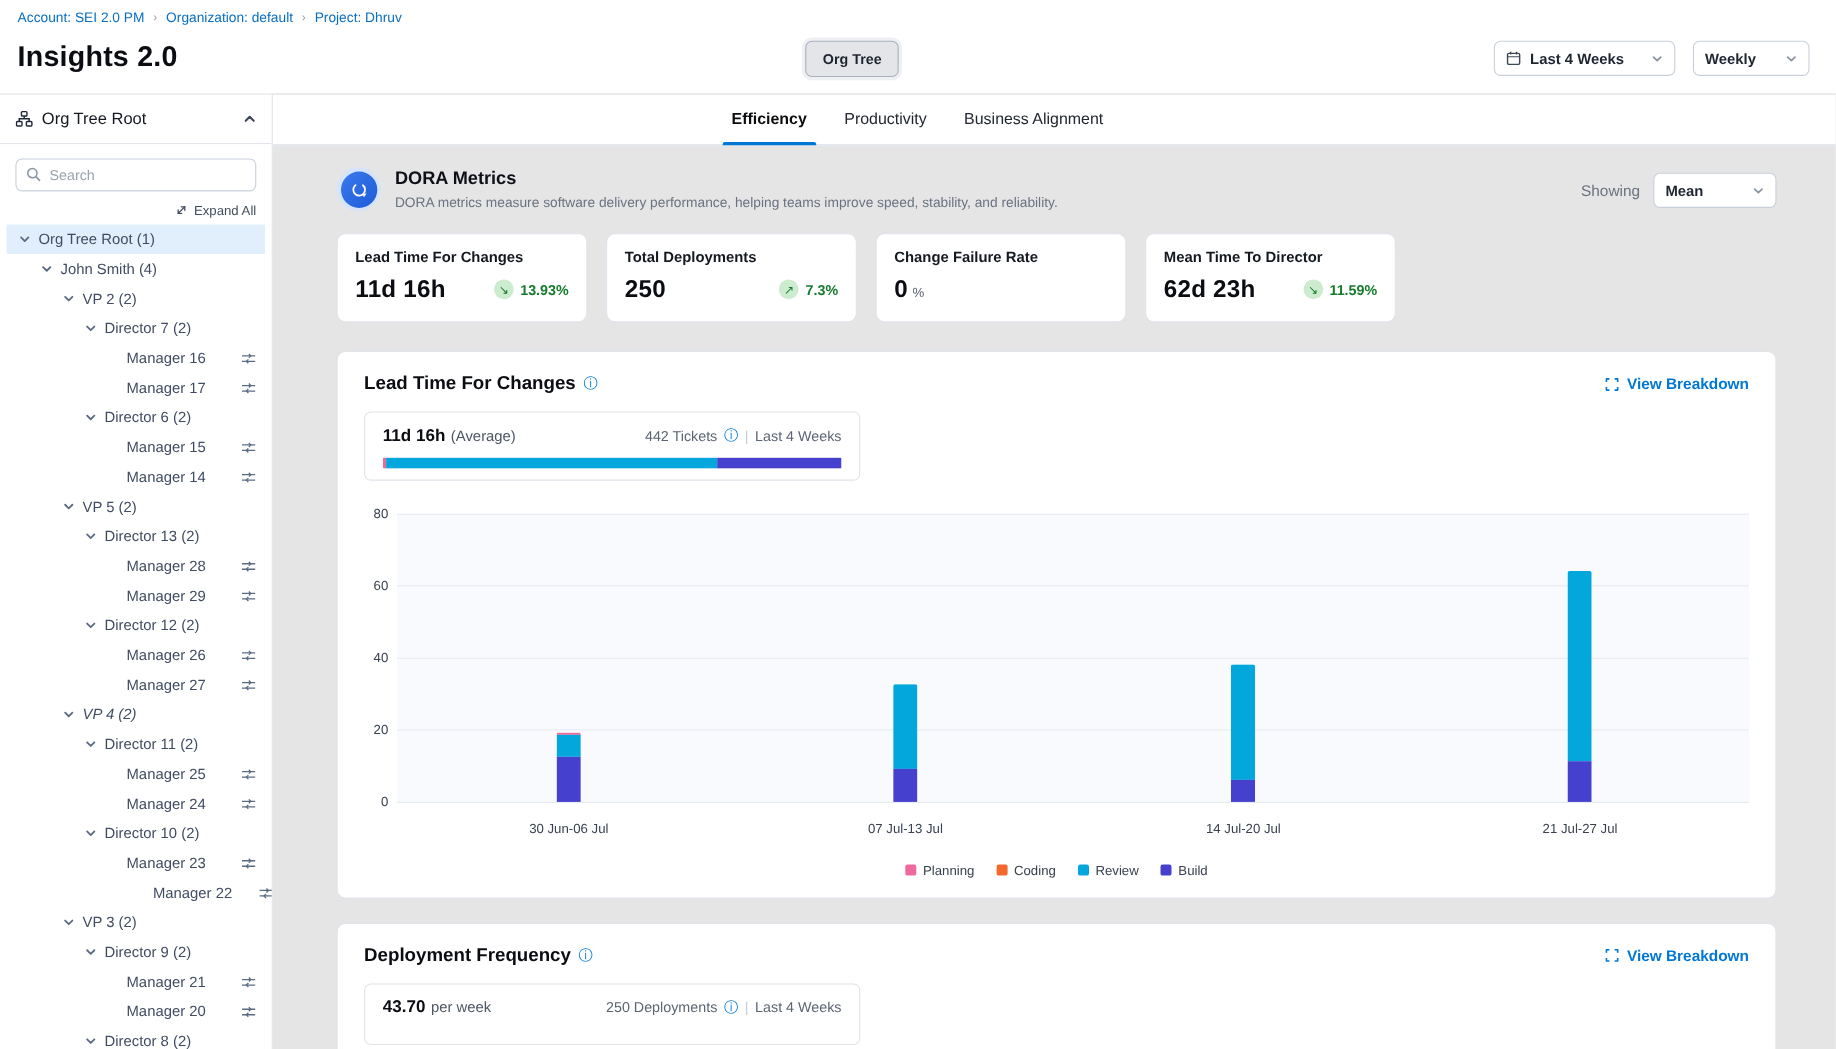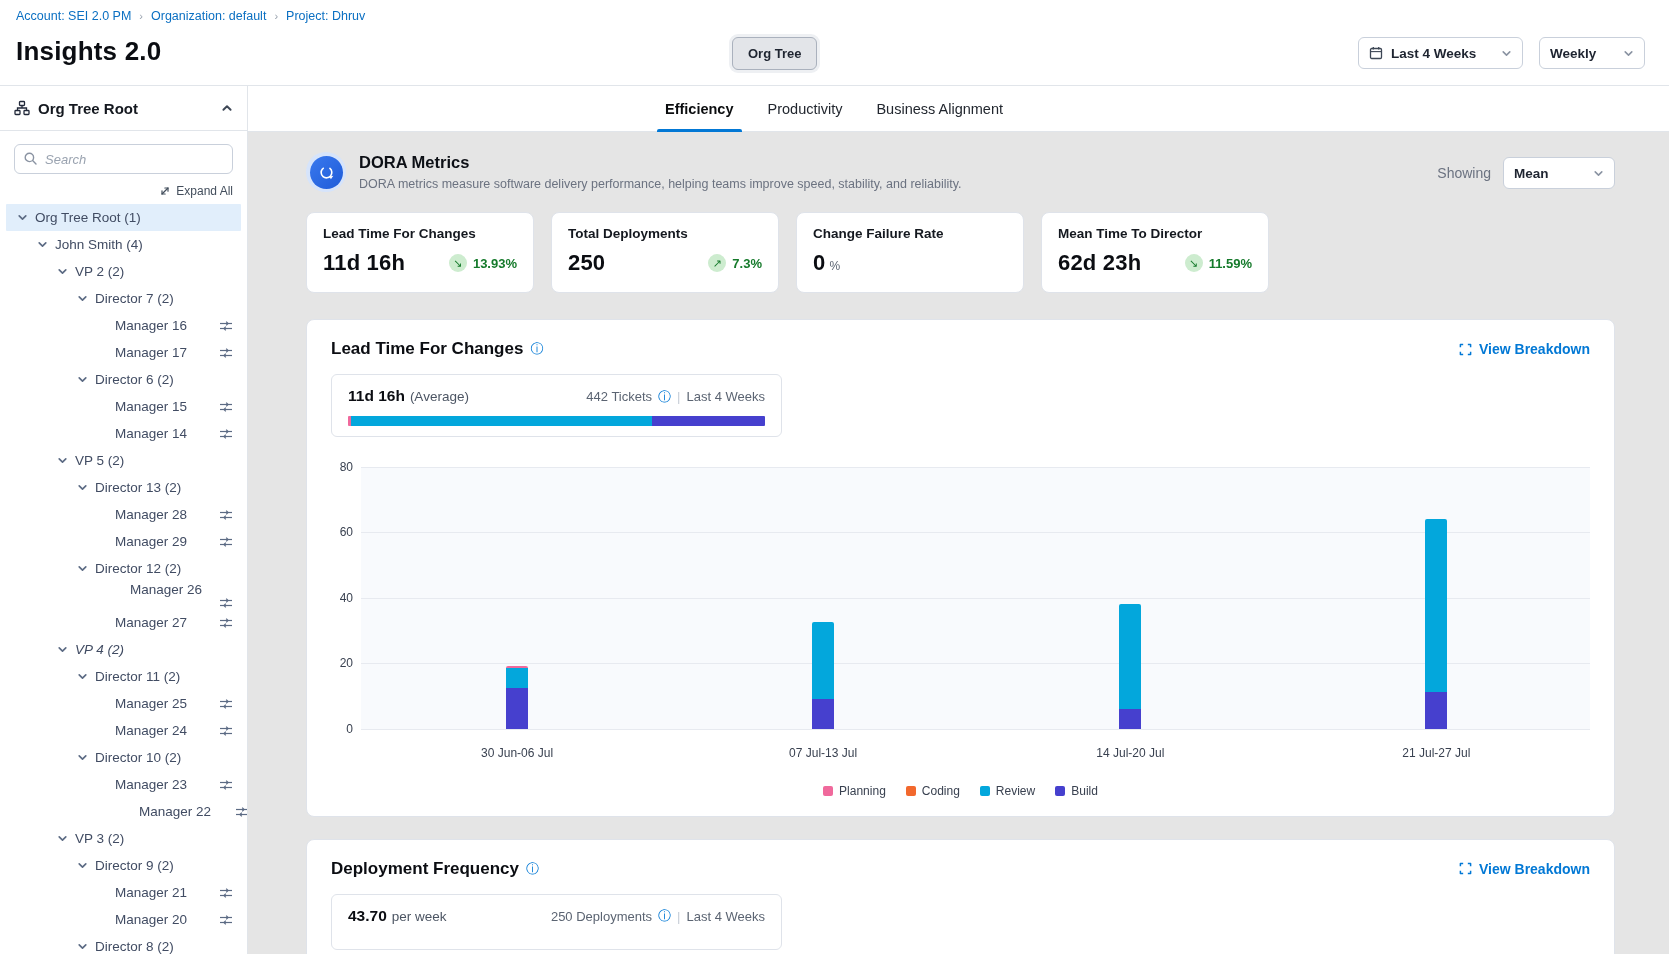--- a/index.html
+++ b/index.html
@@ -21,24 +21,24 @@
     align-items:center; padding:0 10px; gap:8px; font-size:13.5px; font-weight:600; color:#1e2430; cursor:pointer; }
   .select .chev { margin-left:auto; }
   .sel-range { width:165px; }
   .sel-gran  { width:106px; }
   .sel-mean  { width:112px; }
 
   
   .sidebar { position:absolute; top:85px; left:0; width:248px; height:869px; background:#fff;
     border-right:1px solid #e1e5ea; border-top:1px solid #e1e5ea; overflow:hidden; }
   .sb-head { height:45px; border-bottom:1px solid #e1e5ea; display:flex; align-items:center; padding:0 14px; gap:8px; }
-  .sb-title { font-size:15px; font-weight:700; color:#14181f; flex:1; }
+  .sb-title { font-size:15px; font-weight:400; color:#14181f; flex:1; }
   .sb-search-wrap { margin:13px 14px 0; position:relative; }
   .sb-search { width:100%; height:30px; border:1px solid #c9d0db; border-radius:6px; padding:0 10px 0 30px;
-    font-size:13px; color:#39404d; outline:none; font-family:"Liberation Sans",sans-serif;font-style:italic; }
+    font-size:13px; color:#39404d; outline:none; font-family:"Liberation Sans",sans-serif; }
   .sb-search::placeholder { color:#9aa3b0; }
   .sb-search-icon { position:absolute; left:9px; top:7px; }
   .expand-all { margin:10px 14px 6px; display:flex; justify-content:flex-end; align-items:center; gap:5px;
     font-size:12px; color:#434e5c; cursor:pointer; }
   .tree { padding-bottom:6px; }
   .tree-row { height:27px; display:flex; align-items:center; font-size:13.5px; color:#414c63;
     position:relative; cursor:pointer; margin:0 6px; border-radius:1px; padding-right:8px; }
   .tree-row.selected { background:#e1eefb; }
   .tree-chev { width:16px; display:flex; justify-content:center; flex:none; }
   .tree-spacer { width:16px; flex:none; }
@@ -325,21 +325,21 @@
           </span>
         </div>
         <div class="tree-row" style="padding-left: 68px;">
           <span class="tree-chev">
             <svg width="11" height="11" viewBox="0 0 10 10">
               <polyline points="2,3.5 5,6.5 8,3.5" fill="none" stroke="#5c6b84" stroke-width="1.5" stroke-linecap="round" stroke-linejoin="round"></polyline>
             </svg>
           </span>
           <span class="tree-label">Director 12 (2)</span>
         </div>
-        <div class="tree-row" style="padding-left: 88px; flex-direction: column;">
+        <div class="tree-row" style="padding-left: 88px;">
           <span class="tree-spacer"></span>
           <span class="tree-label">Manager 26</span>
           <span class="tree-sliders">
             <svg width="14" height="12" viewBox="0 0 14 12">
               <line x1="1" y1="3.5" x2="13" y2="3.5" stroke="#5c6b84" stroke-width="1.2"></line>
               <polyline points="7.2,5.3 9,3.5 7.2,1.7" fill="none" stroke="#5c6b84" stroke-width="1.2"></polyline>
               <line x1="1" y1="8.5" x2="13" y2="8.5" stroke="#5c6b84" stroke-width="1.2"></line>
               <polyline points="6.8,6.7 5,8.5 6.8,10.3" fill="none" stroke="#5c6b84" stroke-width="1.2"></polyline>
             </svg>
           </span>

